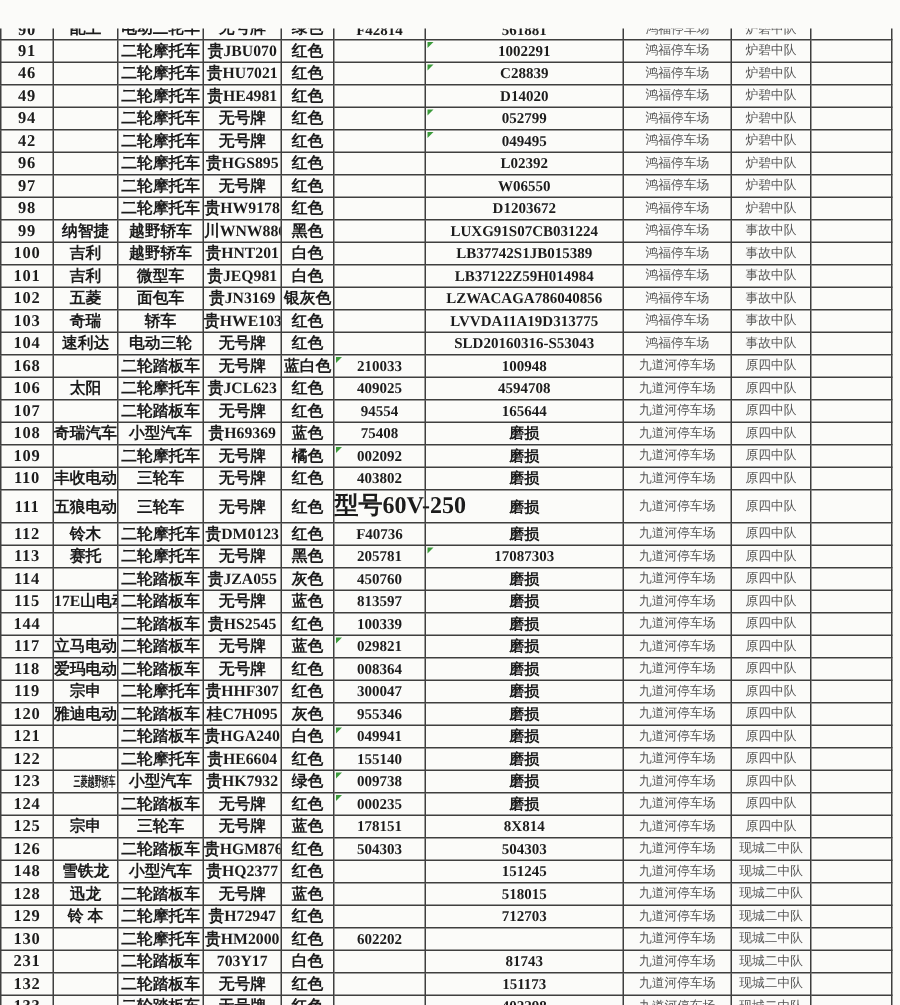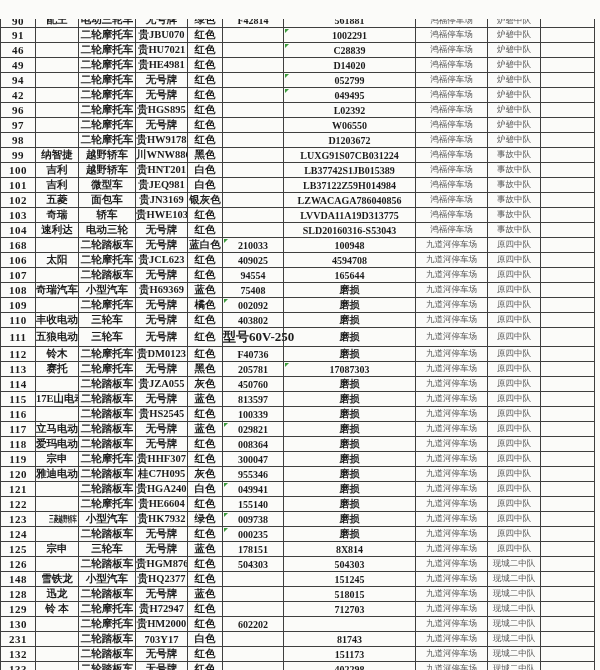--- a/index.html
+++ b/index.html
@@ -9,21 +9,21 @@
   td{border:1px solid #3f3f3f;height:13.2px;padding:0;text-align:center;vertical-align:middle;
      font-size:10.5px;font-weight:700;color:#1c1c1c;overflow:hidden;white-space:nowrap;position:relative;}
   tr.partial td{height:7px;}
   tr.partial td span{display:inline-block;margin-top:-8px;}
   td.col-no{font-size:11px;letter-spacing:.5px;}
   td.muted{font-size:8.5px;font-weight:400;color:#555;}
   td.col-engine,td.col-vin{font-size:10px;}
   td.col-edge{border-top:none;border-bottom:none;border-right:none;background:#fbfbf9;}
   td .squeeze{display:inline-block;transform:scaleX(.52);transform-origin:center;font-size:9px;white-space:nowrap;}
   td.overflow{overflow:visible;}
-  td.overflow span{position:relative;z-index:2;background:transparent;font-size:13px;}
+  td.overflow span{position:relative;z-index:2;background:transparent;font-size:16px;}
   td.mark::before{content:"";position:absolute;left:1px;top:1px;width:0;height:0;
      border-top:4px solid #3b9a3b;border-right:4px solid transparent;z-index:3;}
 </style>
 </head>
 <body>
 
 <div id="frame">
   <table>
     <colgroup id="cols">
         <col style="width: 35px;">
@@ -371,21 +371,21 @@
           <td class="col-plate"><span>无号牌</span></td>
           <td class="col-color"><span>蓝色</span></td>
           <td class="col-engine"><span>813597</span></td>
           <td class="col-vin"><span>磨损</span></td>
           <td class="col-lot muted"><span>九道河停车场</span></td>
           <td class="col-unit muted"><span>原四中队</span></td>
           <td class="col-empty"></td>
           <td class="col-edge"></td>
         </tr>
         <tr>
-          <td class="col-no"><span>116</span></td>
+          <td class="col-no"><span>144</span></td>
           <td class="col-brand"><span></span></td>
           <td class="col-type"><span>二轮踏板车</span></td>
           <td class="col-plate"><span>贵HS2545</span></td>
           <td class="col-color"><span>红色</span></td>
           <td class="col-engine"><span>100339</span></td>
           <td class="col-vin"><span>磨损</span></td>
           <td class="col-lot muted"><span>九道河停车场</span></td>
           <td class="col-unit muted"><span>原四中队</span></td>
           <td class="col-empty"></td>
           <td class="col-edge"></td>

